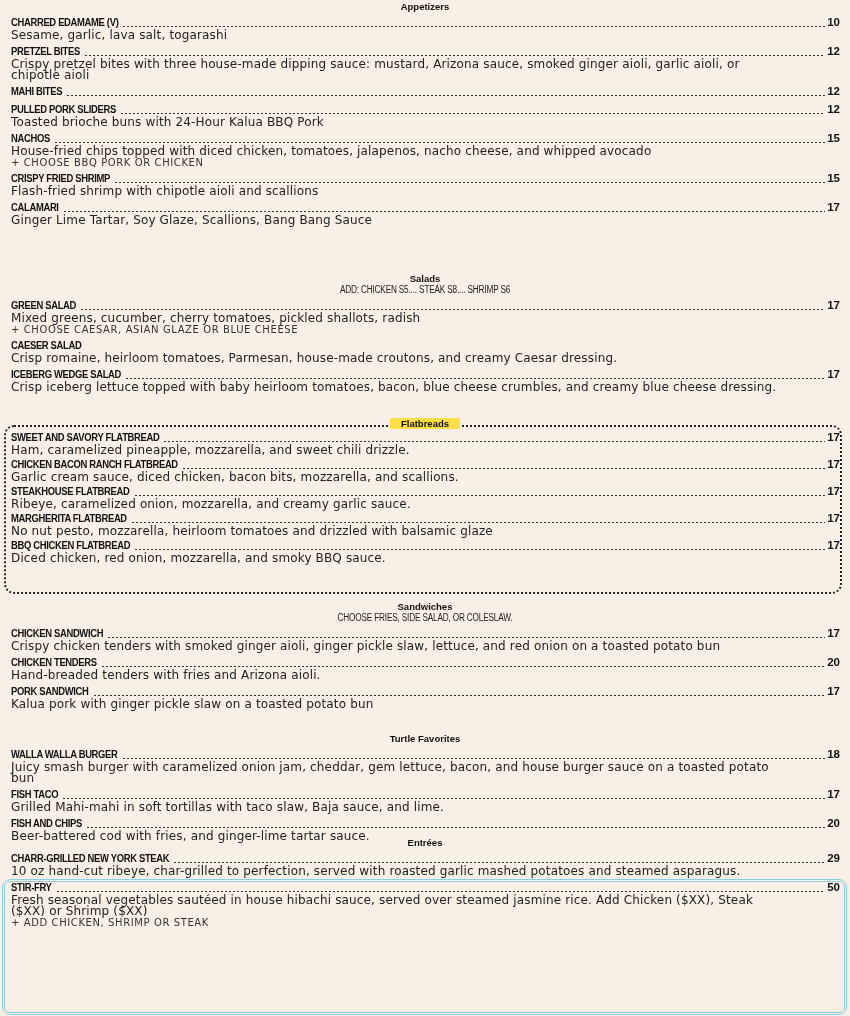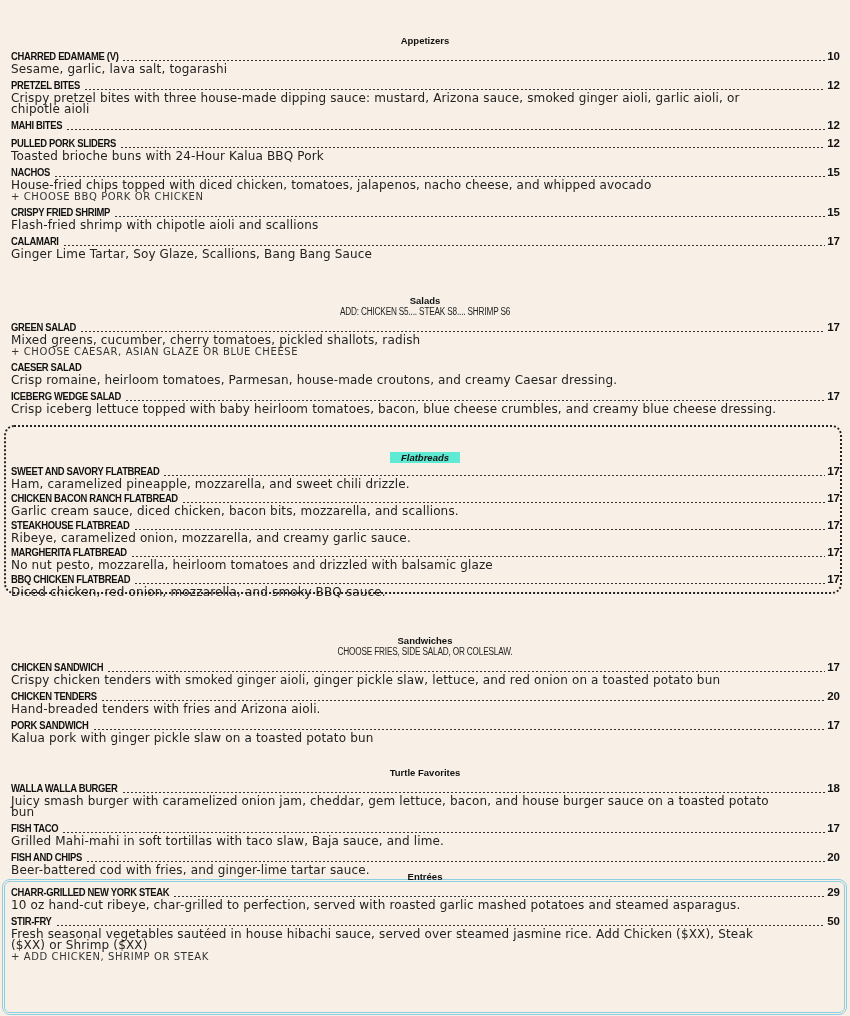--- a/index.html
+++ b/index.html
@@ -2,21 +2,21 @@
 <html><head>
 <meta charset="utf-8">
 <style>
   html, body { margin: 0; padding: 0; }
   body {
     width: 850px; height: 1016px; overflow: hidden;
     background: #f8f0e6; color: #111;
     font-family: "DejaVu Sans", sans-serif;
     position: relative;
   }
-  .section { position: relative; margin-top: 34px; }
+  .section { position: relative; }
   .sec-title {
     text-align: center; font-family: "Liberation Sans", sans-serif;
     font-weight: bold; font-size: 9.5px; line-height: 11px; color: #111;
   }
   .sec-sub {
     text-align: center; font-family: "Liberation Sans", sans-serif;
     font-size: 10px; line-height: 11px; color: #222; transform: scaleX(0.82);
     letter-spacing: -0.2px;
   }
   .item { padding: 0 10px 0 11px; margin-top: 4px; }
@@ -110,21 +110,21 @@
       </div>
       <div class="item">
         <div class="head">
           <span class="name" style="transform: scaleX(0.82); margin-right: -10.44px;">CALAMARI</span>
           <span class="dots"></span>
           <span class="price">17</span>
         </div>
         <div class="desc">Ginger Lime Tartar, Soy Glaze, Scallions, Bang Bang Sauce</div>
       </div>
     </div>
-    <div class="abs section" style="top: 261px;">
+    <div class="abs section" style="top: 273px;">
       <div class="sec-title">Salads</div>
       <div class="sec-sub">ADD: CHICKEN S5.... STEAK S8.... SHRIMP S6</div>
       <div class="item">
         <div class="head">
           <span class="name" style="transform: scaleX(0.82); margin-right: -14.22px;">GREEN SALAD</span>
           <span class="dots"></span>
           <span class="price">17</span>
         </div>
         <div class="desc">Mixed greens, cucumber, cherry tomatoes, pickled shallots, radish</div>
         <div class="addon">+ CHOOSE CAESAR, ASIAN GLAZE OR BLUE CHEESE</div>
@@ -138,21 +138,21 @@
       <div class="item">
         <div class="head">
           <span class="name" style="transform: scaleX(0.82); margin-right: -24.12px;">ICEBERG WEDGE SALAD</span>
           <span class="dots"></span>
           <span class="price">17</span>
         </div>
         <div class="desc">Crisp iceberg lettuce topped with baby heirloom tomatoes, bacon, blue cheese crumbles, and creamy blue cheese dressing.</div>
       </div>
     </div>
     <div class="abs section" style="top: 418px;">
-      <div class="sec-title" style="background: #5eead4; width: 70px; margin: 0px auto; position: relative; z-index: 2; font-style: italic;">Flatbreads</div>
+      <div class="sec-title" style="background: #fde047; width: 70px; margin: 0px auto; position: relative; z-index: 2;">Flatbreads</div>
       <div class="item" style="margin-top: 2px;">
         <div class="head">
           <span class="name" style="transform: scaleX(0.82); margin-right: -32.58px;">SWEET AND SAVORY FLATBREAD</span>
           <span class="dots"></span>
           <span class="price">17</span>
         </div>
         <div class="desc">Ham, caramelized pineapple, mozzarella, and sweet chili drizzle.</div>
       </div>
       <div class="item" style="margin-top: 2px;">
         <div class="head">

